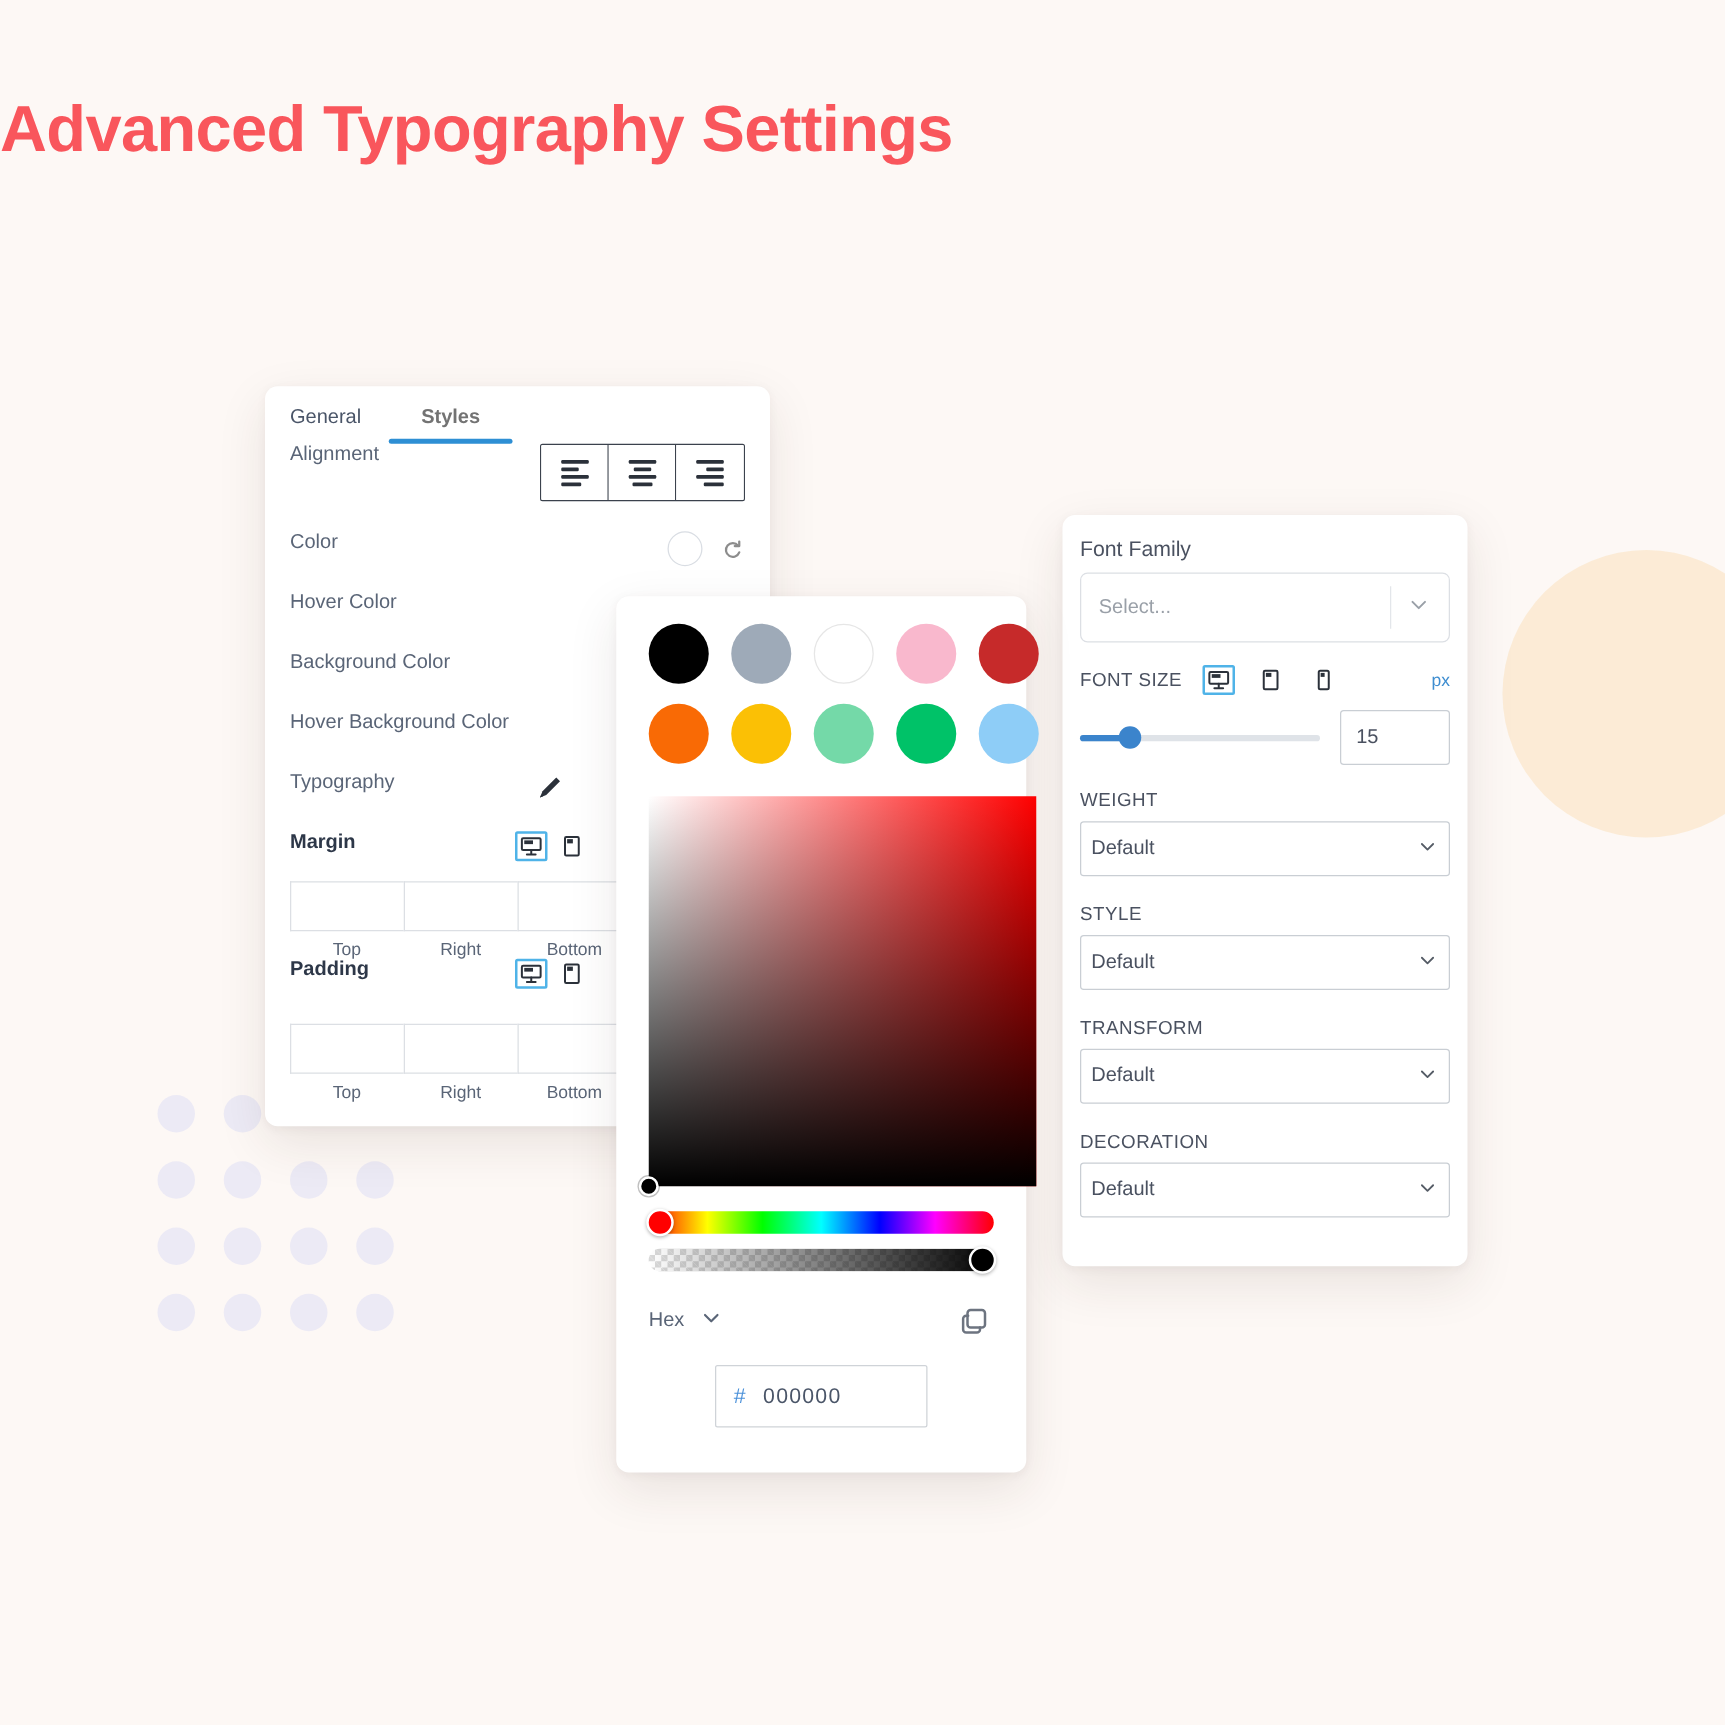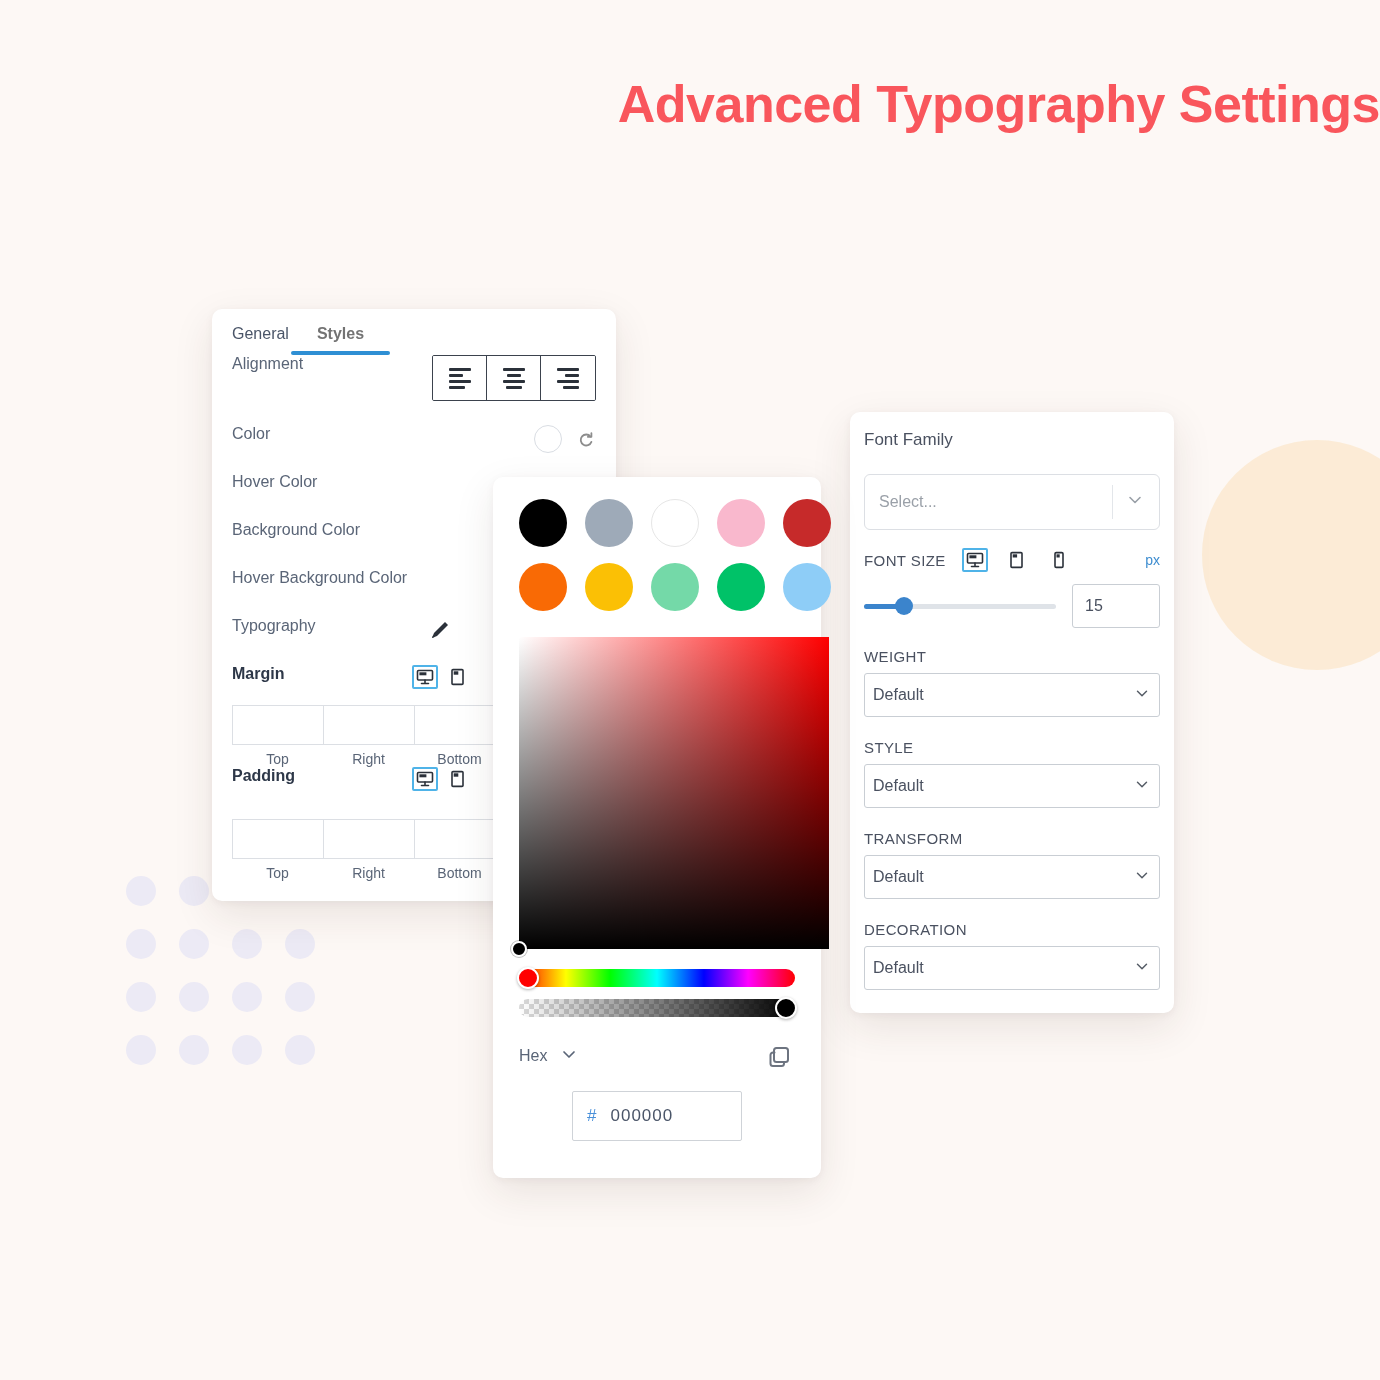--- a/index.html
+++ b/index.html
@@ -39,21 +39,21 @@
     opacity: .75;
     z-index: 0;
   }
 
   
   .page-title {
     position: absolute;
     top: 74px;
     left: 0;
     width: 1380px;
-    text-align: right;
+    text-align: left;
     font-size: 52px;
     font-weight: bold;
     letter-spacing: -0.5px;
     color: #f9565c;
     z-index: 5;
   }
 
   
   .panel {
     position: absolute;
@@ -68,21 +68,21 @@
     top: 309px;
     width: 404px;
     height: 592px;
     z-index: 1;
     padding: 0;
     overflow: hidden;
   }
   .tabs {
     display: flex;
     padding: 16px 20px 0 20px;
-    gap: 28px;
+    gap: 48px;
   }
   .tab {
     font-size: 16px;
     color: #4a5568;
     padding-bottom: 12px;
     position: relative;
     cursor: pointer;
   }
   .tab.active { color: #737373; font-weight: bold; }
   .tab.active::after {
@@ -275,21 +275,21 @@
   
   #typography-panel {
     left: 850px;
     top: 412px;
     width: 324px;
     height: 601px;
     z-index: 2;
     padding: 18px 14px 20px 14px;
   }
   .fld-title {
-    font-size:17px; color:#4a5160; margin-bottom:24px;
+    font-size:17px; color:#4a5160; margin-bottom:8px;
   }
   .fld-cap {
     font-size:15px; color:#4a5160; letter-spacing:.4px;
     margin-bottom:8px;
   }
   .select-box {
     width:100%; height:56px;
     border:1px solid #dcdfe4;
     border-radius:6px;
     display:flex; align-items:center;

